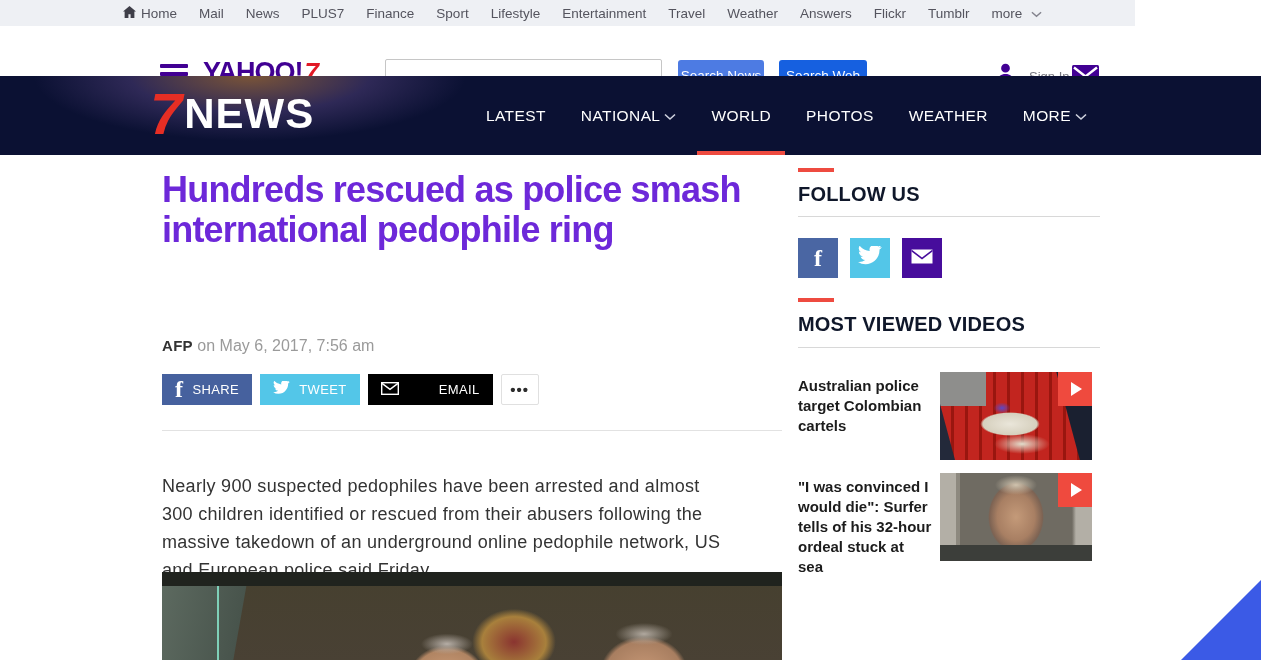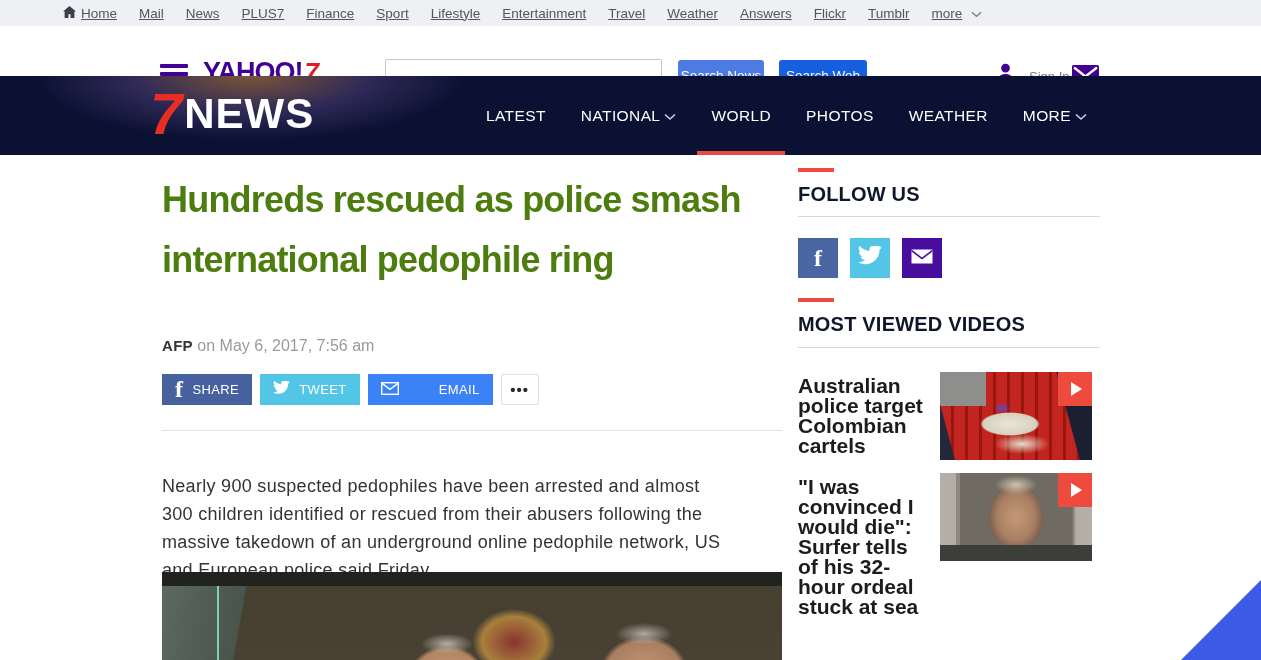--- a/index.html
+++ b/index.html
@@ -1,22 +1,22 @@
 <!DOCTYPE html>
 <html><head>
 <meta charset="utf-8">
 <style>
   * { margin:0; padding:0; box-sizing:border-box; }
   html,body { width:1261px; height:660px; overflow:hidden; background:#fff;
               font-family:"Liberation Sans", sans-serif; position:relative; }
 
   
-  .uni-header { position:absolute; top:0; left:0; width:1261px; height:26px;
-                background:#eef0f4; display:flex; align-items:center; padding-left:52px;
-                font-size:13.5px; color:#54545e;text-decoration:underline; }
+  .uni-header { position:absolute; top:0; left:0; width:1135px; height:26px;
+                background:#eef0f4; display:flex; align-items:center; padding-left:112px;
+                font-size:13.5px; color:#54545e; }
   .uni-link { padding:0 11px; display:flex; align-items:center; gap:5px; cursor:pointer; white-space:nowrap; }
   .uni-link svg { fill:#3e3e48; }
   .chev { display:inline-block; margin-left:4px; }
   .chev svg { stroke:#84848e; fill:none; stroke-width:1.6; }
 
   
   .yahoo-header { position:absolute; top:26px; left:0; width:1261px; height:50px; background:#fff; }
   .hamburger { position:absolute; left:160px; top:38px; width:28px; height:19px; cursor:pointer; }
   .hamburger i { display:block; height:4px; background:#410093; border-radius:1px; margin-bottom:3.5px; }
   .y7-logo { position:absolute; left:203px; top:31px; cursor:pointer; }
@@ -41,30 +41,30 @@
   .sn-logo { position:absolute; left:150px; top:12px; display:flex; align-items:center; cursor:pointer; }
   .sn-seven { font-size:58px; font-weight:900; font-style:italic; color:#e62e24; line-height:52px; }
   .sn-news  { font-size:42px; font-weight:800; color:#fff; letter-spacing:1px; line-height:52px; margin-left:2px; }
   .sn-links { position:absolute; left:486px; top:0; height:79px; display:flex; align-items:center; gap:35px; }
   .sn-link { color:#fff; font-size:15.5px; letter-spacing:.4px; height:79px; display:flex;
              align-items:center; cursor:pointer; position:relative; }
   .sn-link .chev svg { stroke:#cfd2de; }
   .sn-link.active::after { content:""; position:absolute; left:-14px; right:-14px; bottom:0; height:4px; background:#ee4b40; }
 
   
-  .headline { position:absolute; left:162px; top:170px; width:585px; font-size:36px; line-height:60px;
-              font-weight:700; color:#4d7c0f; letter-spacing:-.8px; }
+  .headline { position:absolute; left:162px; top:170px; width:585px; font-size:36px; line-height:40px;
+              font-weight:700; color:#6d28d9; letter-spacing:-.8px; }
   .byline { position:absolute; left:162px; top:337px; font-size:16px; color:#9a9a9a; }
   .byline b { color:#333; font-size:15px; letter-spacing:.3px; }
   .share-row { position:absolute; left:162px; top:374px; display:flex; gap:8px; }
   .share-btn { height:31px; display:flex; align-items:center; gap:9px; padding:0 13px;
                color:#fff; font-size:13px; letter-spacing:.4px; border:none; cursor:pointer; font-family:inherit; }
   .share-fb { background:#46619e; }
   .share-tw { background:#53c6e8; }
-  .share-em { background:#3b82f6;gap:40px; }
+  .share-em { background:#000000;gap:40px; }
   .share-more { width:38px; height:31px; background:#fff; border:1px solid #e0e0e0; border-radius:2px;
                 color:#2c2c2c; font-size:15px; font-weight:700; letter-spacing:1px; cursor:pointer; }
   .article-divider { position:absolute; left:162px; top:430px; width:620px; border-top:1px solid #e2e2e2; }
   .lead-par { position:absolute; left:162px; top:472px; width:565px; font-size:18px; line-height:28px;
               letter-spacing:.3px; color:#333; }
   .article-image { position:absolute; left:162px; top:572px; width:620px; height:120px; cursor:pointer;
      background:
        linear-gradient(90deg, rgba(0,0,0,0) 55px, #7fd0b8 55px, #7fd0b8 57px, rgba(0,0,0,0) 57px),
        radial-gradient(ellipse 40px 16px at 285px 72px, #b6aea6 0%, rgba(0,0,0,0) 65%),
        radial-gradient(ellipse 44px 17px at 482px 62px, #b0a89e 0%, rgba(0,0,0,0) 65%),
@@ -83,21 +83,21 @@
   .sh1 { top:183px; } .sh2 { top:313px; }
   .side-divider { position:absolute; left:798px; width:302px; border-top:1px solid #d8d8d8; }
   .sd1 { top:216px; } .sd2 { top:347px; }
   .social-row { position:absolute; left:798px; top:238px; display:flex; gap:12px; }
   .social-btn { width:40px; height:40px; display:flex; align-items:center; justify-content:center;
                 cursor:pointer; }
   .soc-fb { background:#4a66a3; } .soc-tw { background:#53c6e8; } .soc-em { background:#470d9c; }
   .fb-glyph { color:#fff; font-size:24px; font-weight:700; font-family:"Liberation Serif", serif; }
   .video-list { position:absolute; left:798px; top:372px; width:302px; }
   .video-row { display:flex; align-items:flex-start; margin-bottom:13px; cursor:pointer; }
-  .video-title { width:142px; padding:4px 8px 0 0; font-size:21px; line-height:20px; font-weight:700; color:#1c1c1c; }
+  .video-title { width:142px; padding:4px 8px 0 0; font-size:15px; line-height:20px; font-weight:700; color:#1c1c1c; }
   .video-thumb { position:relative; width:152px; height:88px; flex:0 0 152px; }
   .thumb1 { background:
       radial-gradient(ellipse 12px 8px at 62px 36px, #5a48c8 0%, rgba(0,0,0,0) 70%),
       radial-gradient(ellipse 45px 18px at 70px 52px, #eae6da 0%, #d6d0be 60%, rgba(0,0,0,0) 66%),
       radial-gradient(ellipse 42px 15px at 82px 72px, #e2ddcc 0%, rgba(0,0,0,0) 66%),
       linear-gradient(255deg, #1a2030 0px, #1a2030 34px, rgba(0,0,0,0) 35px),
       linear-gradient(75deg, #23293a 0px, #23293a 14px, rgba(0,0,0,0) 15px),
       linear-gradient(#8e8e8c, #8e8e8c) 0 0/46px 34px no-repeat,
       repeating-linear-gradient(90deg, #c2251f 0 11px, #99160f 11px 14px); }
   .thumb2 { background:

